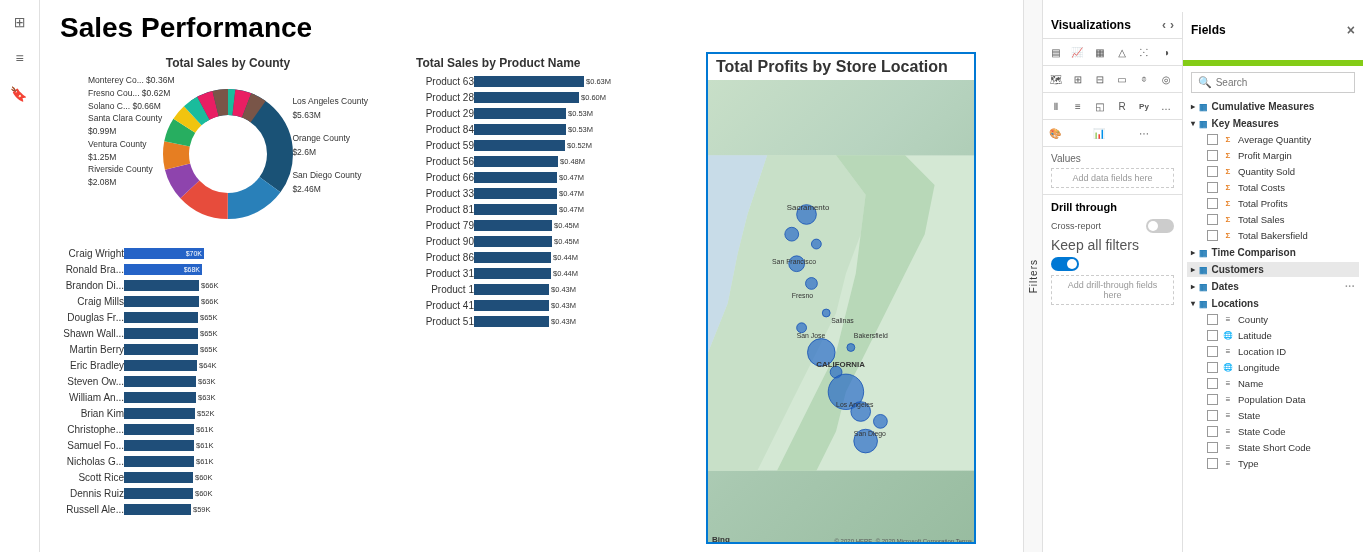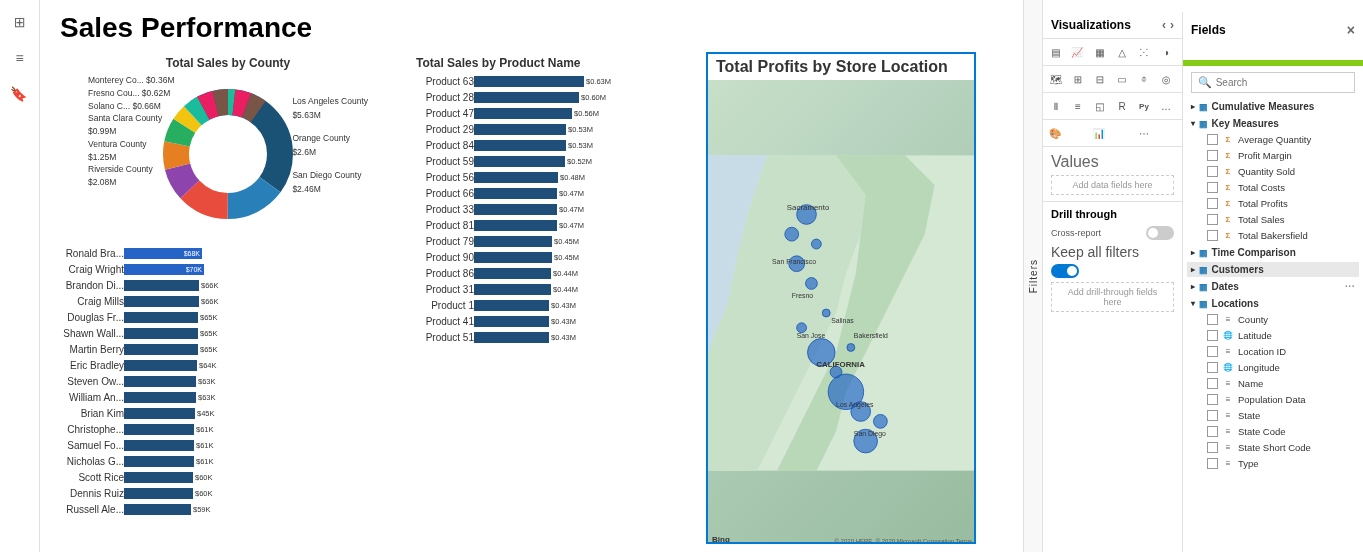--- a/index.html
+++ b/index.html
@@ -243,21 +243,21 @@
       cursor: pointer;
       color: #555;
       font-size: 10px;
       border: 1px solid transparent;
     }
     .values-section {
       padding: 6px 8px;
       border-bottom: 1px solid #e0e0e0;
     }
     .values-label {
-      font-size: 16px;
+      font-size: 10px;
       color: #666;
       margin-bottom: 4px;
     }
     .add-field-box {
       border: 1px dashed #ccc;
       padding: 4px 6px;
       font-size: 9px;
       color: #999;
       text-align: center;
     }
@@ -456,25 +456,20 @@
     <span class="bar-label product-label">Product 63</span>
     <div class="bar-fill" style="width:110px;"></div>
     <span class="bar-value">$0.63M</span>
   </div>
           <div class="bar-row">
     <span class="bar-label product-label">Product 28</span>
     <div class="bar-fill" style="width:105px;"></div>
     <span class="bar-value">$0.60M</span>
   </div>
           <div class="bar-row">
-    <span class="bar-label product-label">Product 47</span>
-    <div class="bar-fill" style="width:98px;"></div>
-    <span class="bar-value">$0.56M</span>
-  </div>
-          <div class="bar-row">
     <span class="bar-label product-label">Product 29</span>
     <div class="bar-fill" style="width:92px;"></div>
     <span class="bar-value">$0.53M</span>
   </div>
           <div class="bar-row">
     <span class="bar-label product-label">Product 84</span>
     <div class="bar-fill" style="width:92px;"></div>
     <span class="bar-value">$0.53M</span>
   </div>
           <div class="bar-row">
@@ -579,34 +574,34 @@
         <div class="bing-logo" style="position:absolute;bottom:2px;left:4px;font-size:8px;font-weight:700;color:#333;">
           <span>Bing</span>
         </div>
         <div class="map-copyright">© 2020 HERE, © 2020 Microsoft Corporation Terms</div>
       </div>
     </div>
 
     <div class="bar-chart-container customer">
       <div id="customer-bars">
           <div class="bar-row">
+    <span class="bar-label">Craig Wright</span>
+    <div class="bar-fill top1" style="width:80px;">
+      <span class="bar-value-inside">$70K</span>
+    </div>
+
+  </div>
+          <div class="bar-row">
     <span class="bar-label">Ronald Bra...</span>
     <div class="bar-fill top2" style="width:78px;">
       <span class="bar-value-inside">$68K</span>
     </div>
 
   </div>
           <div class="bar-row">
-    <span class="bar-label">Craig Wright</span>
-    <div class="bar-fill top1" style="width:80px;">
-      <span class="bar-value-inside">$70K</span>
-    </div>
-
-  </div>
-          <div class="bar-row">
     <span class="bar-label">Brandon Di...</span>
     <div class="bar-fill " style="width:75px;">
       
     </div>
     <span class="bar-value">$66K</span>
   </div>
           <div class="bar-row">
     <span class="bar-label">Craig Mills</span>
     <div class="bar-fill " style="width:75px;">
       
@@ -653,21 +648,21 @@
     <div class="bar-fill " style="width:72px;">
       
     </div>
     <span class="bar-value">$63K</span>
   </div>
           <div class="bar-row">
     <span class="bar-label">Brian Kim</span>
     <div class="bar-fill " style="width:71px;">
       
     </div>
-    <span class="bar-value">$45K</span>
+    <span class="bar-value">$52K</span>
   </div>
           <div class="bar-row">
     <span class="bar-label">Christophe...</span>
     <div class="bar-fill " style="width:70px;">
       
     </div>
     <span class="bar-value">$61K</span>
   </div>
           <div class="bar-row">
     <span class="bar-label">Samuel Fo...</span>

